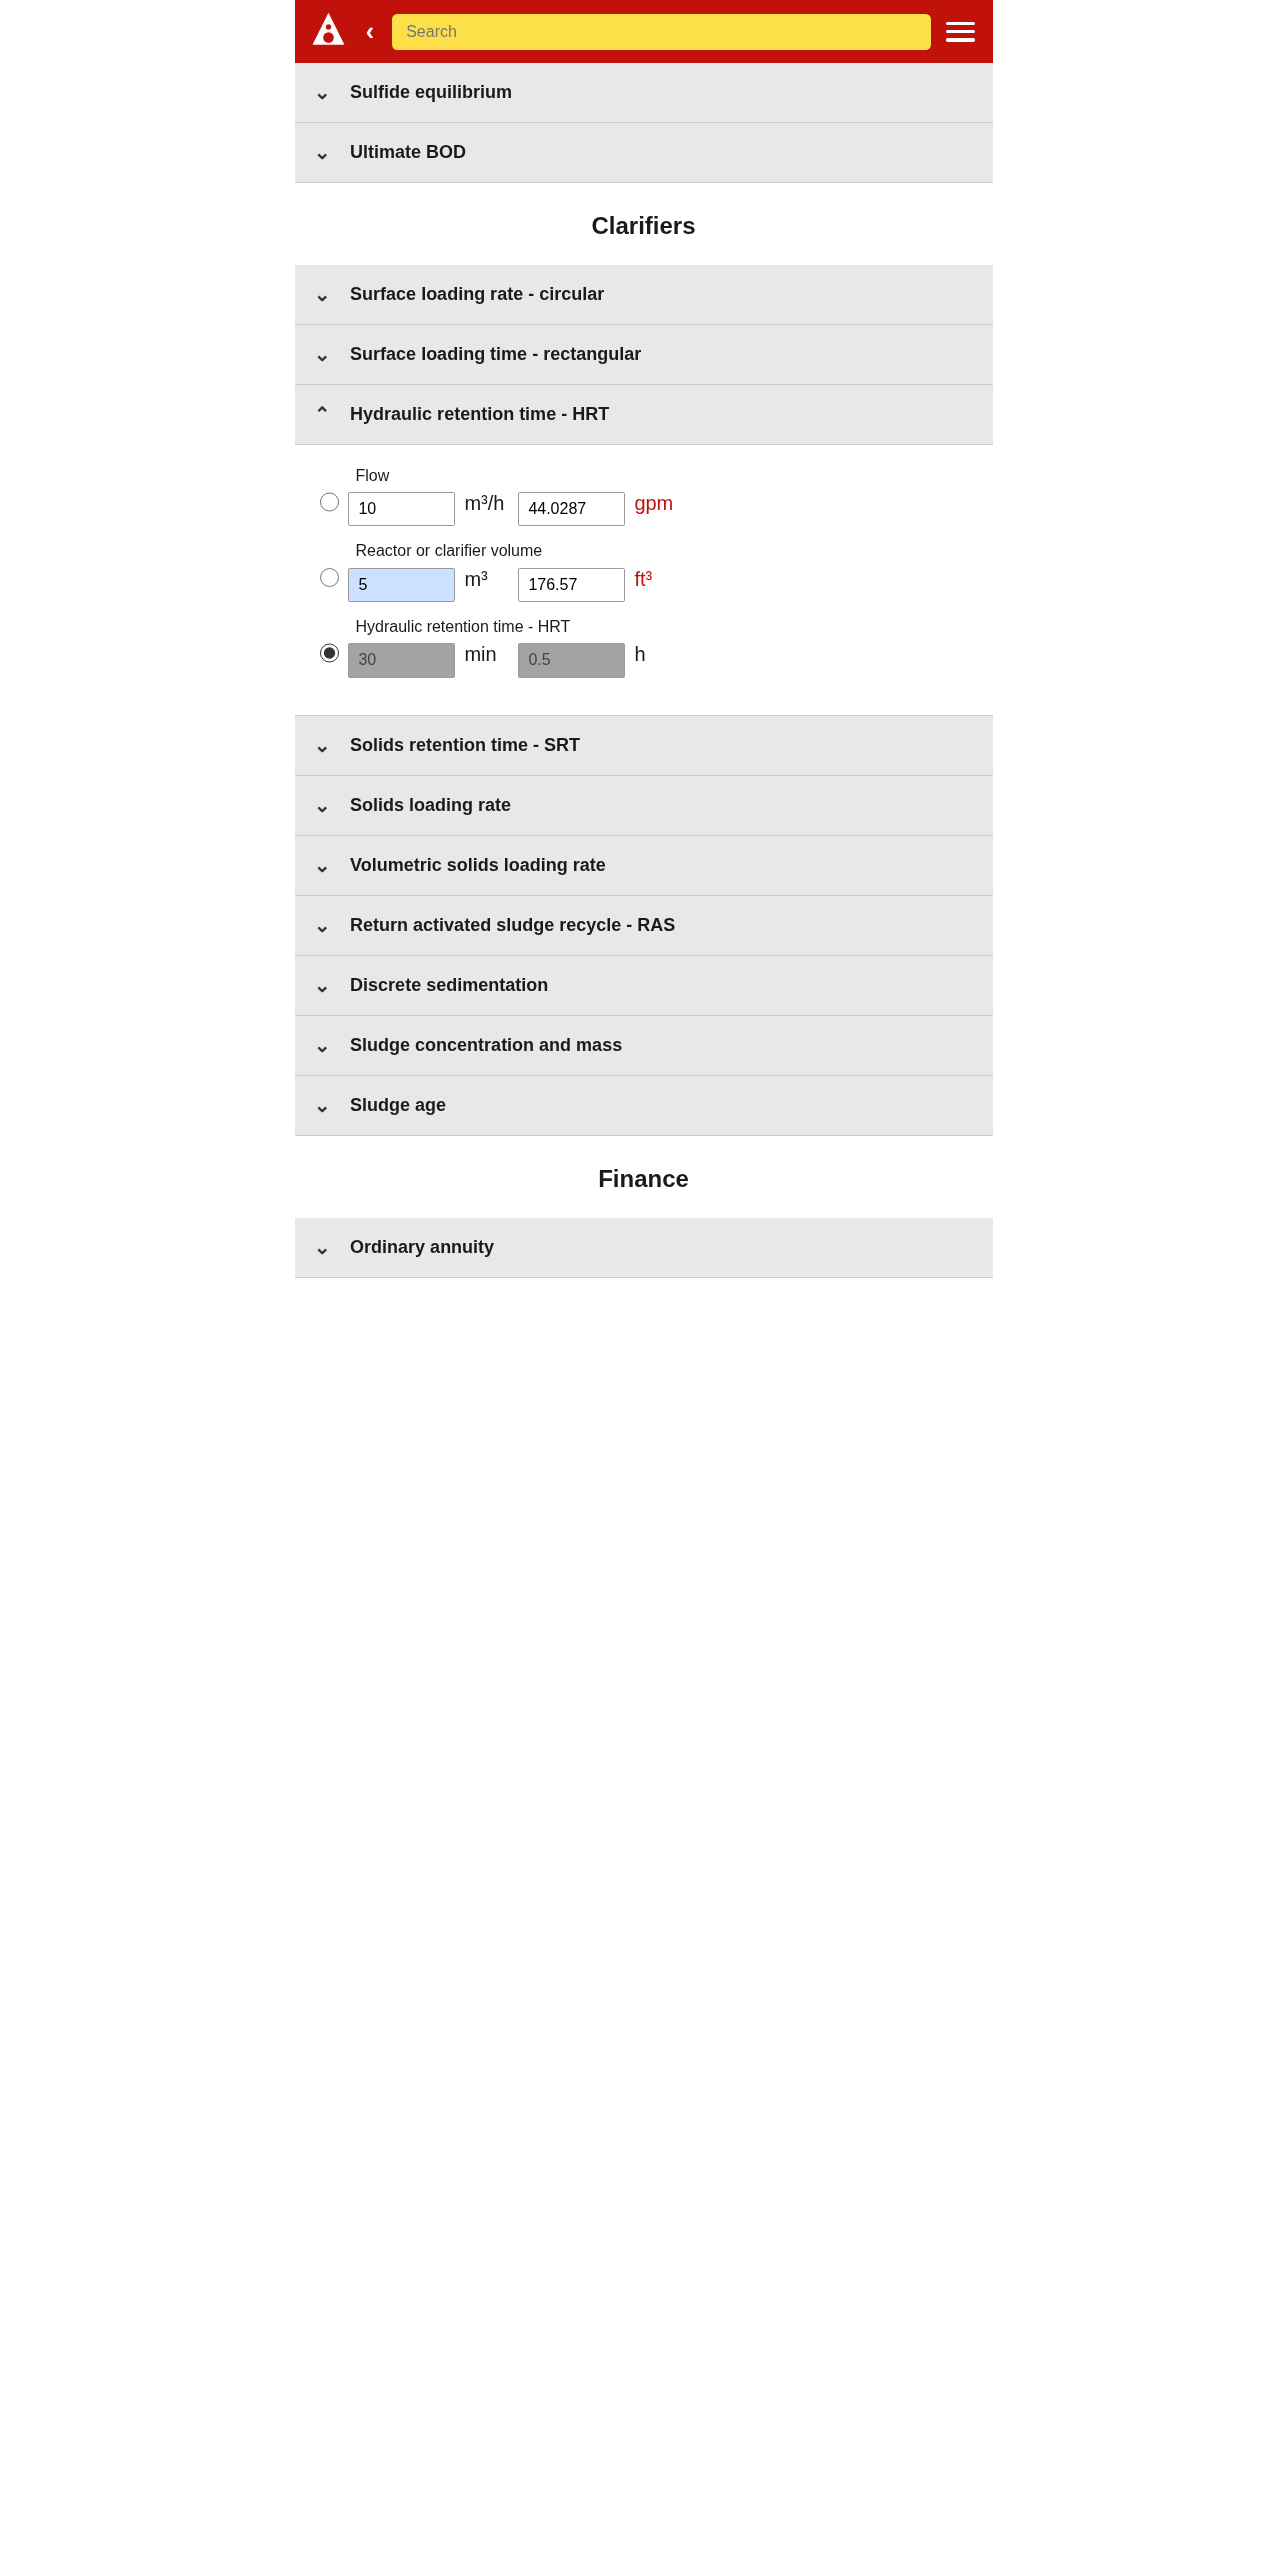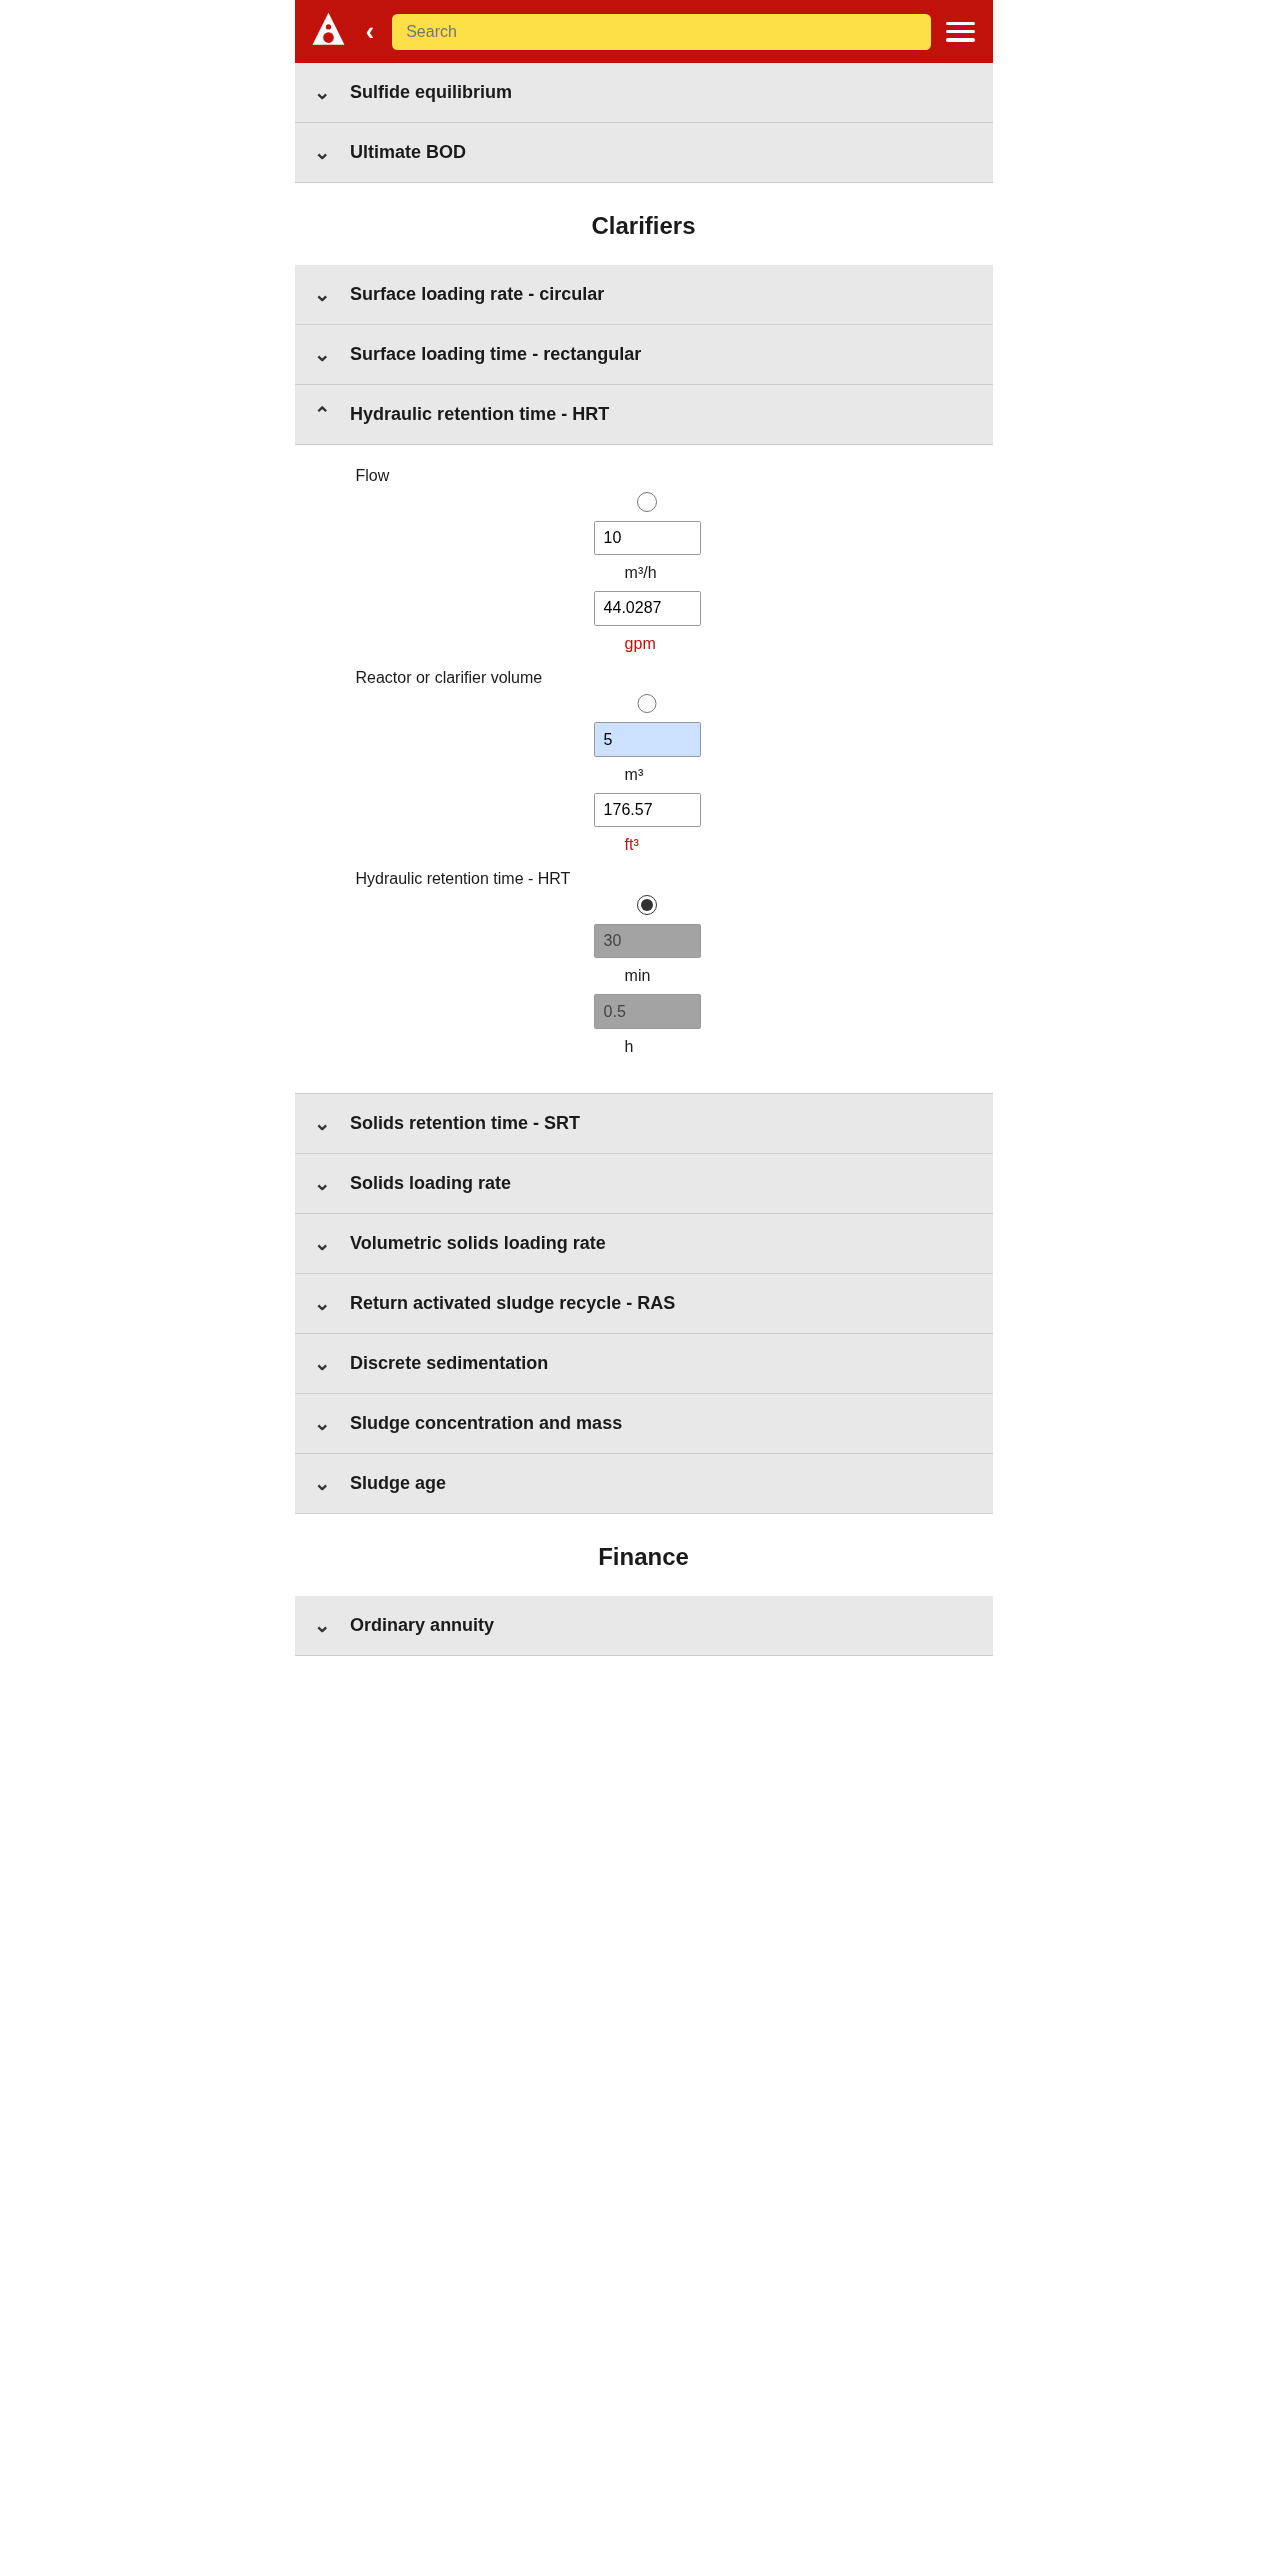--- a/index.html
+++ b/index.html
@@ -102,24 +102,23 @@
     }
     .field-label {
       font-size: 16px;
       font-weight: normal;
       color: #1a1a1a;
       margin-bottom: 7.2px;
       padding-left: 43px;
     }
     .field-row {
       display: flex;
-      align-items: center;
+      align-items: flex-start;
       gap: 9px;
       padding-left: 7.2px;
-      flex-direction: column;
     }
     .radio-btn {
       width: 19.7px;
       height: 19.7px;
       accent-color: #333;
       cursor: pointer;
       flex-shrink: 0;
     }
     .field-input {
       width: 107px;
@@ -130,21 +129,21 @@
       background: #fff;
     }
     .field-input.active {
       background: #cce0ff;
     }
     .field-input.readonly {
       background: #a3a3a3;
       color: #444;
     }
     .field-unit {
-      font-size: 16px;
+      font-size: 20px;
       color: #c0110a;
       font-weight: normal;
       min-width: 45px;
     }
     .field-unit.black {
       color: #1a1a1a;
     }
   </style>
 </head>
 <body>

